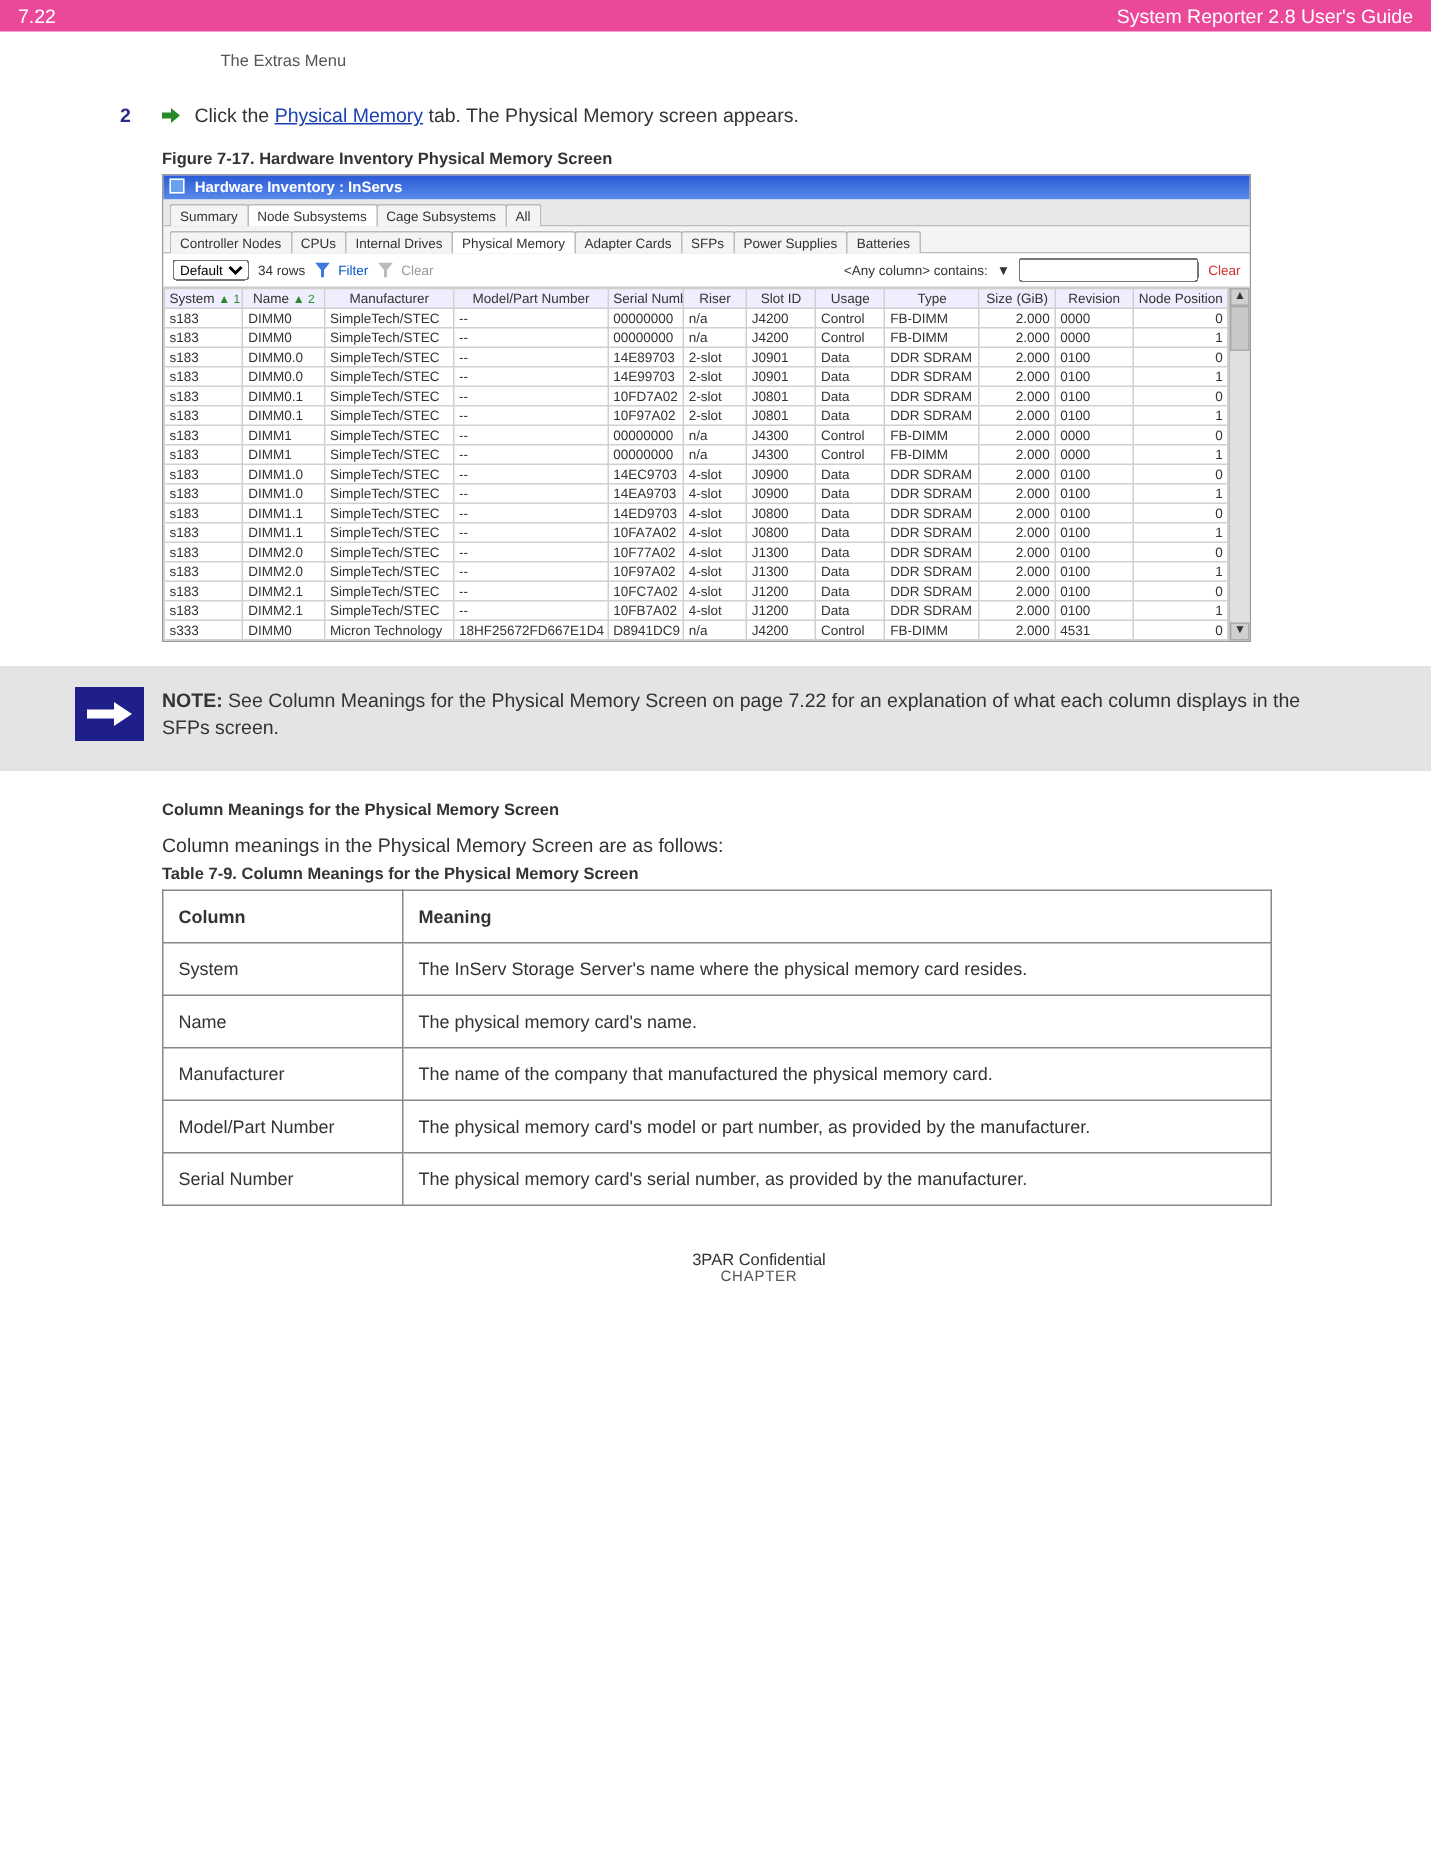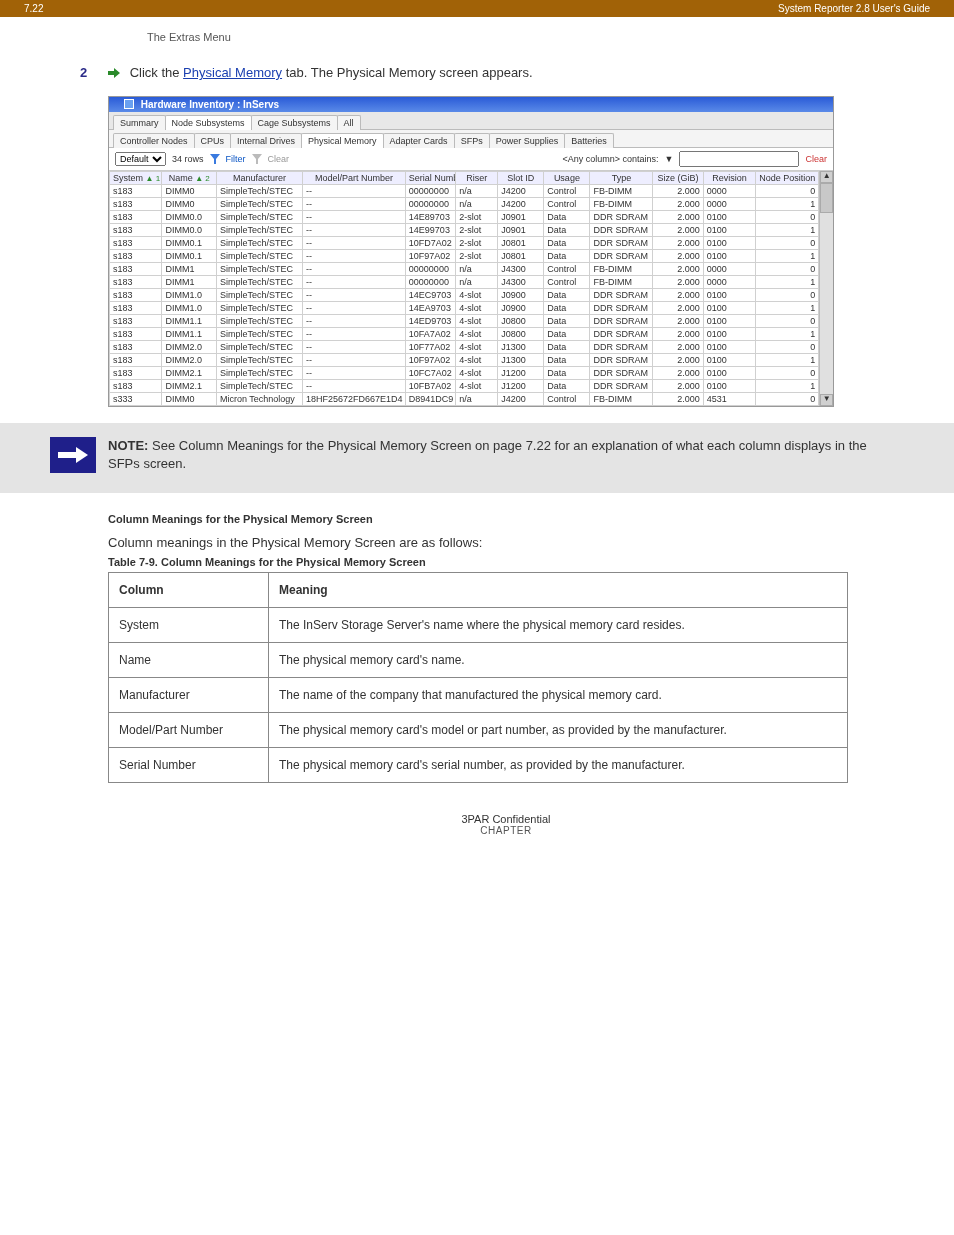--- a/index.html
+++ b/index.html
@@ -1,29 +1,29 @@
 <!DOCTYPE html>
 <html><head>
 <meta charset="utf-8">
 <style>
   * { box-sizing: border-box; }
   body { margin: 0; font-family: Arial, sans-serif; font-size: 13px; color: #333; background: #fff; width: 954px; }
   .page { padding: 0; }
-  .header-bar { background: #a16207; color: #fff; font-size: 10px; padding: 3px 24px; }
+  .header-bar { background: #ec4899; color: #fff; font-size: 13px; padding: 3px 12px; }
   .header-bar .right { float: right; }
   .content { padding: 20px 50px 40px 108px; }
   .step { position: relative; margin-left: 0; }
   .step-num { position: absolute; left: -28px; top: 0; font-weight: bold; color: #2a2a88; }
   .arrow-icon { display: inline-block; width: 12px; height: 10px; margin-right: 6px; color: #2a8a2a; vertical-align: -1px; }
   .arrow-icon svg { width: 12px; height: 10px; }
   .step-text a { color: #1a3fb0; text-decoration: underline; }
   .figure-wrap { margin: 16px 0 6px 0; }
   .caption { font-size: 11px; font-weight: bold; margin-bottom: 4px; }
   .screenshot { border: 1px solid #999; width: 726px; font-size: 9px; font-family: Tahoma, Arial, sans-serif; }
-  .win-title { background: linear-gradient(#2a5bd7, #5a8ae8); color: #fff; padding: 2px 15px; font-size: 10px; font-weight: bold; }
+  .win-title { background: linear-gradient(#2a5bd7, #5a8ae8); color: #fff; padding: 2px 4px; font-size: 10px; font-weight: bold; }
   .win-title .icon { display: inline-block; width: 10px; height: 10px; background: #6aa0f0; border: 1px solid #fff; margin-right: 4px; vertical-align: -1px; }
   .tabrow { background: #e8e8e8; border-bottom: 1px solid #bbb; padding: 2px 4px 0 4px; }
   .tab { display: inline-block; padding: 2px 6px; border: 1px solid #bbb; border-bottom: none; background: #f4f4f4; font-size: 9px; margin-right: -1px; position: relative; top: 1px; border-radius: 2px 2px 0 0; }
   .tab.active { background: #fff; }
   .subtabrow { background: #f4f4f4; border-bottom: 1px solid #bbb; padding: 2px 4px 0 4px; }
   .toolbar { display: flex; align-items: center; padding: 3px 6px; border-bottom: 1px solid #ccc; background: #fff; gap: 6px; }
   .toolbar select { font-size: 9px; }
   .toolbar .filter { color: #0a55c4; cursor: pointer; }
   .toolbar .clear-left { color: #999; }
   .toolbar .spacer { flex: 1; }
@@ -72,20 +72,21 @@
       <svg viewBox="0 0 12 10">
             <polygon points="0,3 6,3 6,0 12,5 6,10 6,7 0,7" fill="#2a8a2a"></polygon>
           </svg>
     </span>
     <span class="step-text">
       <span>Click the </span><a href="#">Physical Memory</a><span> tab. The Physical Memory screen appears.</span>
     </span>
   </div>
 
   <div class="figure-wrap">
+    <div class="caption">Figure 7-17.  Hardware Inventory Physical Memory Screen</div>
     <div class="screenshot">
       <div class="win-title">
         <span class="icon"></span>
         <span>Hardware Inventory : InServs</span>
       </div>
       <div class="tabrow" id="tabs1"><span class="tab">Summary</span><span class="tab active">Node Subsystems</span><span class="tab">Cage Subsystems</span><span class="tab">All</span></div>
       <div class="subtabrow" id="tabs2"><span class="tab">Controller Nodes</span><span class="tab">CPUs</span><span class="tab">Internal Drives</span><span class="tab active">Physical Memory</span><span class="tab">Adapter Cards</span><span class="tab">SFPs</span><span class="tab">Power Supplies</span><span class="tab">Batteries</span></div>
       <div class="toolbar">
         <select><option>Default</option></select>
         <span>34 rows</span>

